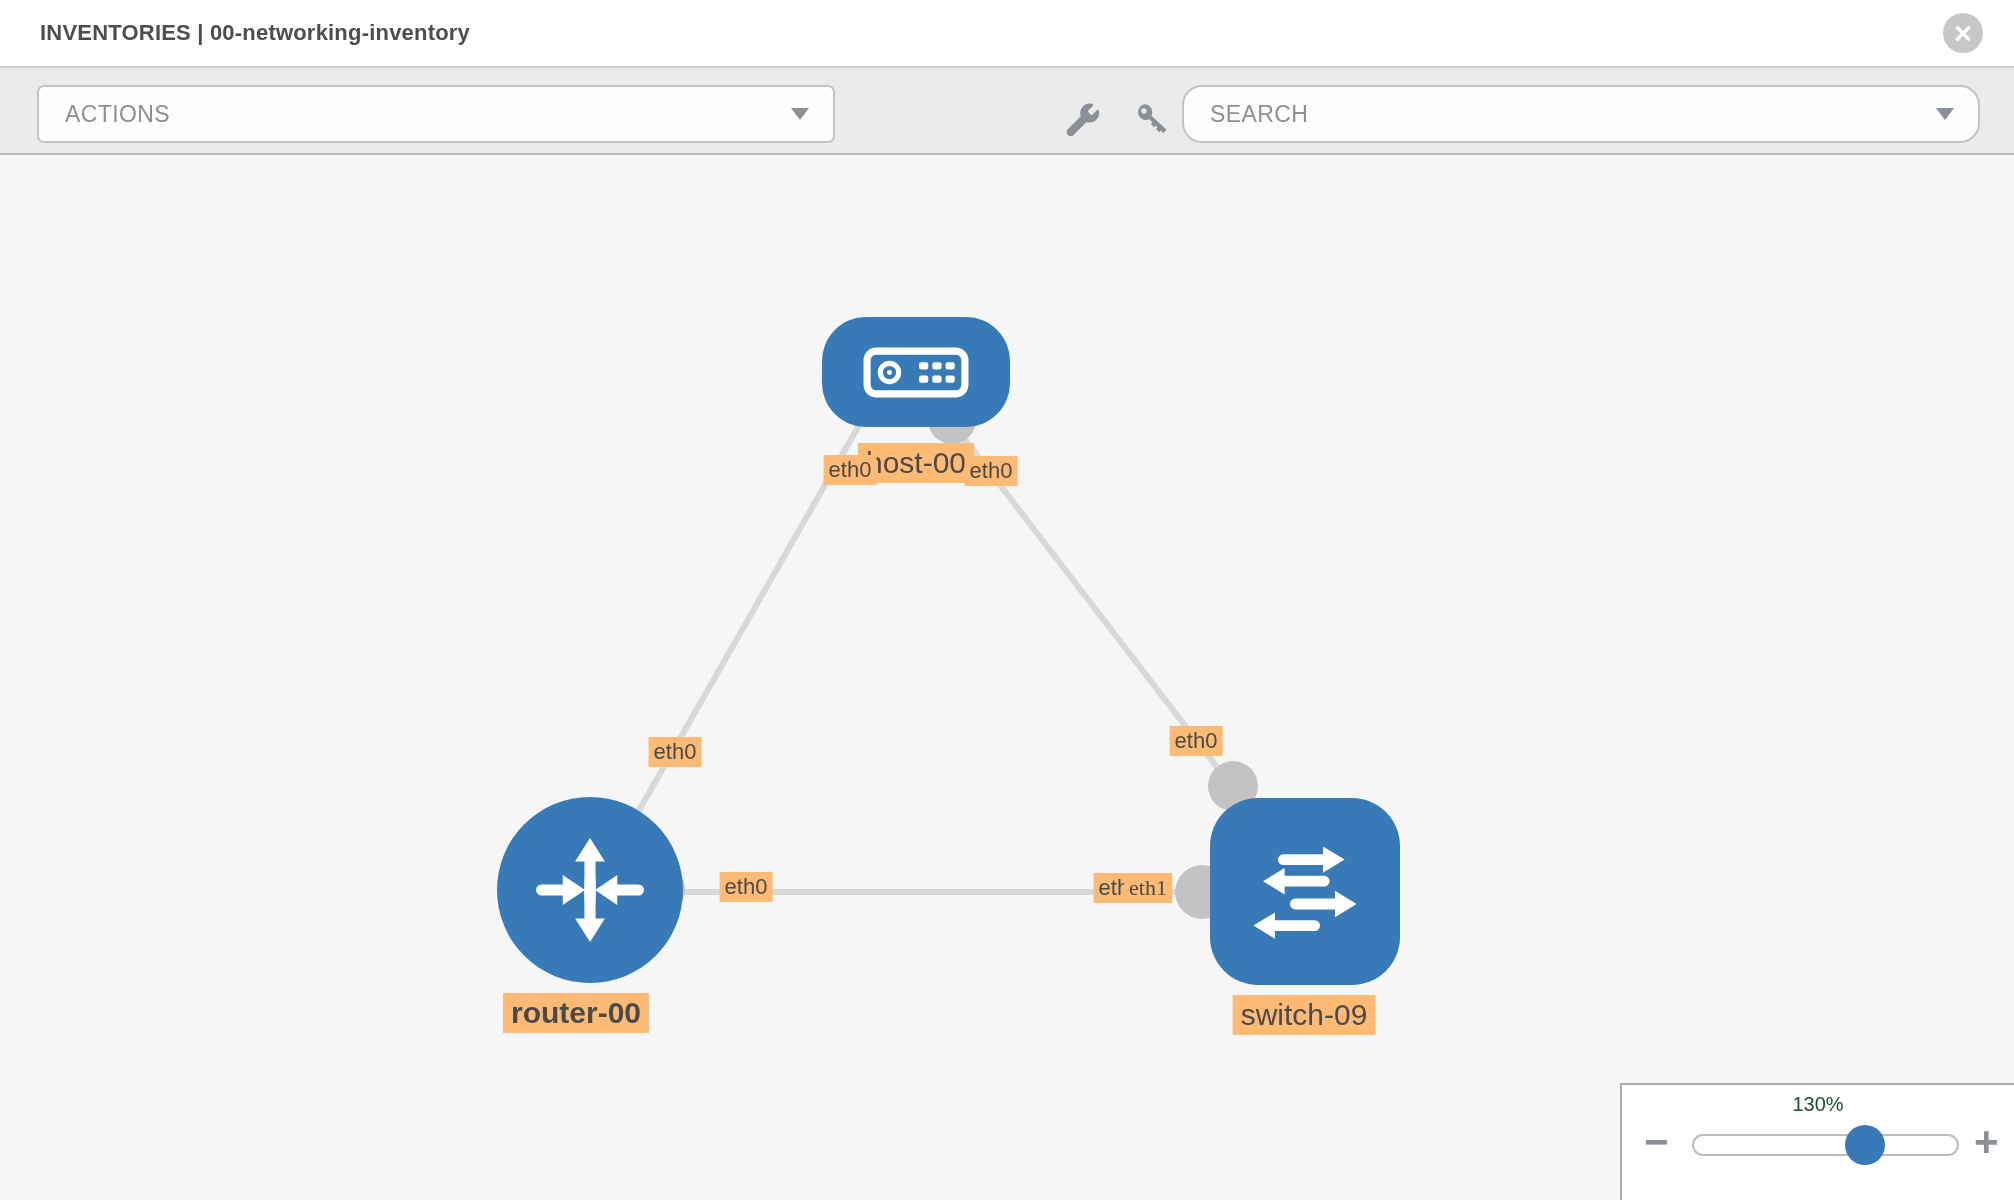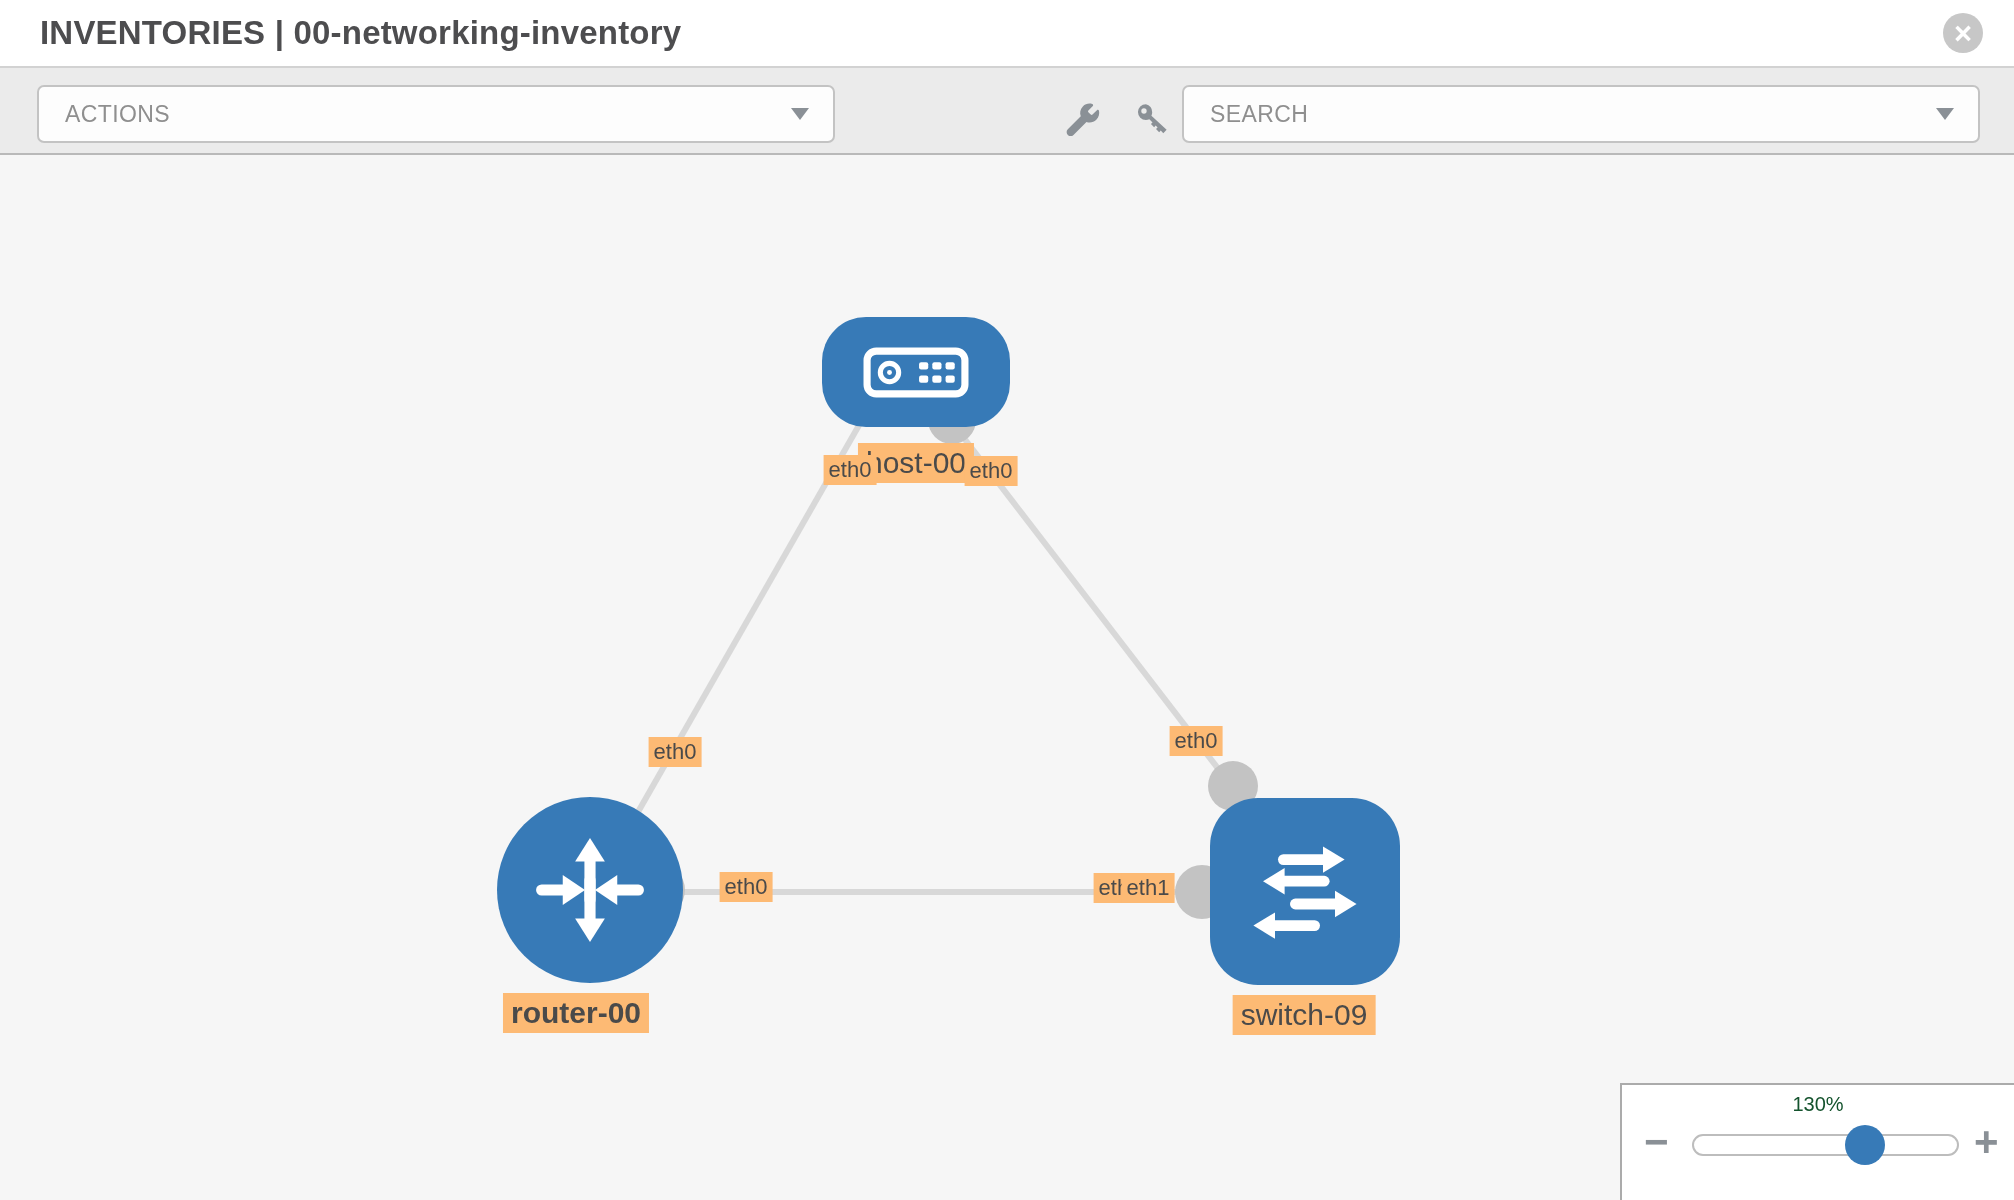--- a/index.html
+++ b/index.html
@@ -1,28 +1,28 @@
 <!DOCTYPE html>
 <html><head>
 <meta charset="utf-8">
 <style>
   * { margin:0; padding:0; box-sizing:border-box; }
   html,body { width:2014px; height:1200px; background:#fff; font-family:"Liberation Sans","DejaVu Sans",sans-serif; }
   #app { position:relative; width:2014px; height:1200px; overflow:hidden; background:#fff; }
 
   
   .header { position:absolute; left:0; top:0; width:2014px; height:68px; background:#ffffff; border-bottom:2px solid #d2d2d2; }
-  .header-title { position:absolute; left:40px; top:50%; transform:translateY(-50%); font-size:33px; font-weight:700; color:#4d4d4f; letter-spacing:0.2px; }
+  .header-title { position:absolute; left:40px; top:50%; transform:translateY(-50%); font-size:22px; font-weight:700; color:#4d4d4f; letter-spacing:0.2px; }
   .close-btn { position:absolute; right:31px; top:13px; width:40px; height:40px; border-radius:50%; background:#c7c7c7; color:#fff; display:flex; align-items:center; justify-content:center; font-size:31px; font-weight:700; line-height:1; cursor:pointer; }
 
   
   .toolbar { position:absolute; left:0; top:68px; width:2014px; height:87px; background:#ebebeb; border-bottom:2px solid #b9b9b9;padding-left:40px; }
   .combo { position:absolute; top:17px; height:58px; background:#fdfdfd; border:2px solid #c3c3c3; border-radius:7px; display:flex; align-items:center; padding:0 26px; font-size:23px; color:#8f8f8f; letter-spacing:0.4px; cursor:pointer; }
   .combo-actions { left:37px; width:798px; }
-  .combo-search { left:1182px; width:798px; }
+  .combo-search { left:1182px; width:798px;border-radius:20px; }
   .caret { position:absolute; right:24px; top:50%; transform:translateY(-50%); width:0; height:0; border-left:9px solid transparent; border-right:9px solid transparent; border-top:12px solid #8a9096; }
   .tool-icon { position:absolute; top:33px; width:38px; height:38px; cursor:pointer; }
   .tool-icon svg { width:100%; height:100%; fill:#8a9096; }
   .icon-wrench { left:1064px; }
   .icon-key { left:1134px; }
 
   
   .canvas { position:absolute; left:0; top:155px; width:2014px; height:1045px; background:#f6f6f6; }
   .links-svg { position:absolute; left:0; top:0; width:2014px; height:1045px; }
   .link { stroke:#d8d8d8; stroke-width:6; }
@@ -137,21 +137,21 @@
     <div class="graph-label node-label" style="left:916px; top:288px;">host-00</div>
     <div class="graph-label node-label" style="left:576px; top:838px;font-weight:bold;">router-00</div>
     <div class="graph-label node-label" style="left:1304px; top:840px;">switch-09</div>
 
     <div class="graph-label port-label" style="left:850px; top:300px;">eth0</div>
     <div class="graph-label port-label" style="left:991px; top:301px;">eth0</div>
     <div class="graph-label port-label" style="left:675px; top:582px;">eth0</div>
     <div class="graph-label port-label" style="left:1196px; top:571px;">eth0</div>
     <div class="graph-label port-label" style="left:746px; top:717px;">eth0</div>
     <div class="graph-label port-label" style="left:1120px; top:718px;">eth0</div>
-    <div class="graph-label port-label" style="left:1148px; top:718px;">eth1</div>
+    <div class="graph-label port-label" style="left:1148px; top:718px;font-family:Liberation Serif, serif;">eth1</div>
 
     <div class="zoom-panel">
       <div class="zoom-value">130%</div>
       <div class="zoom-minus">−</div>
       <div class="zoom-track"></div>
       <div class="zoom-handle"></div>
       <div class="zoom-plus">+</div>
     </div>
 
   </div>

